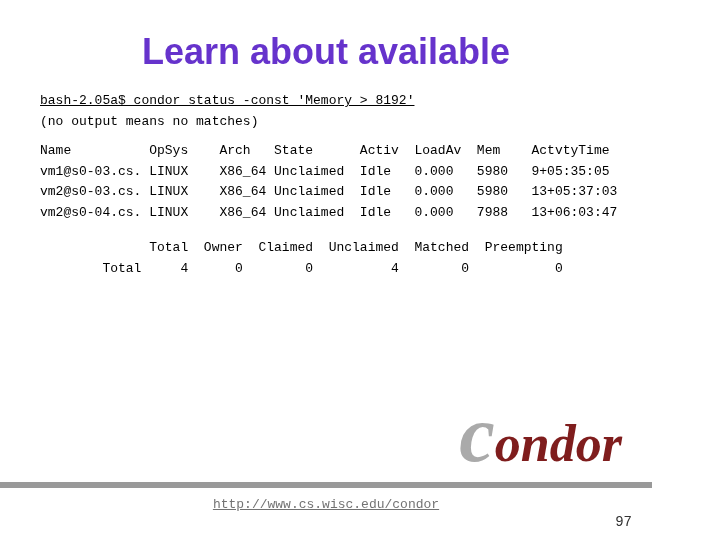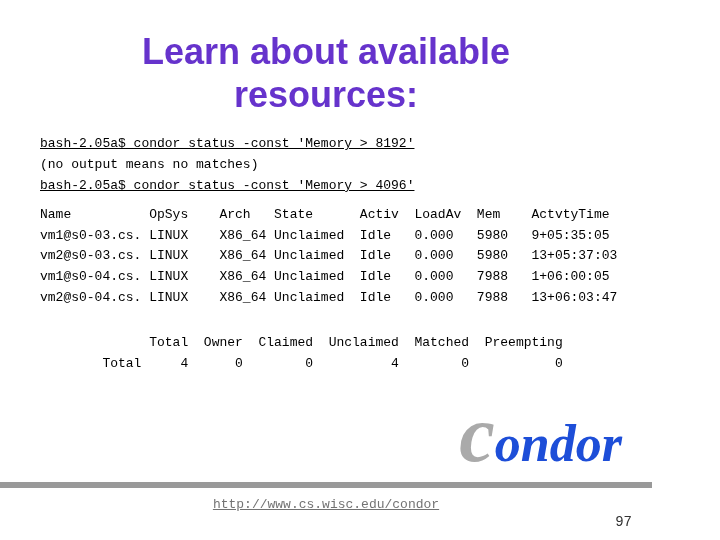--- a/index.html
+++ b/index.html
@@ -37,21 +37,21 @@
       white-space: pre;
       display: block;
     }
     .underline {
       text-decoration: underline;
     }
     .table-section {
       margin-top: 8px;
     }
     .summary-table {
-      margin-top: 24px;
+      margin-top: 14px;
       font-family: 'Courier New', Courier, monospace;
       font-size: 13px;
       color: #000;
     }
     .bottom-bar {
       position: absolute;
       bottom: 52px;
       left: 0;
       width: 100%;
       height: 6px;
@@ -82,44 +82,41 @@
       font-size: 60px;
       font-family: Georgia, serif;
       font-style: italic;
       font-weight: bold;
     }
     .condor-c {
       color: #aaaaaa;
       font-size: 80px;
     }
     .condor-rest {
-      color: #1d4ed8;
+      color: #7f1d1d;
       font-size: 52px;
     }
   </style>
 </head>
 <body>
 
 <div class="slide">
 
   <div class="title">
     <div>Learn about available</div>
-    <div>resources:</div>
   </div>
 
   <div class="content-area">
     <span class="code-line underline">bash-2.05a$ condor_status -const 'Memory &gt; 8192'</span>
     <span class="code-line">(no output means no matches)</span>
-    <span class="code-line underline">bash-2.05a$ condor_status -const 'Memory &gt; 4096'</span>
 
     <div class="table-section">
       <span class="code-line">Name          OpSys    Arch   State      Activ  LoadAv  Mem    ActvtyTime</span>
       <span class="code-line">vm1@s0-03.cs. LINUX    X86_64 Unclaimed  Idle   0.000   5980   9+05:35:05</span>
       <span class="code-line">vm2@s0-03.cs. LINUX    X86_64 Unclaimed  Idle   0.000   5980   13+05:37:03</span>
-      <span class="code-line">vm1@s0-04.cs. LINUX    X86_64 Unclaimed  Idle   0.000   7988   1+06:00:05</span>
       <span class="code-line">vm2@s0-04.cs. LINUX    X86_64 Unclaimed  Idle   0.000   7988   13+06:03:47</span>
     </div>
 
     <div class="summary-table">
       <span class="code-line">              Total  Owner  Claimed  Unclaimed  Matched  Preempting</span>
       <span class="code-line">        Total     4      0        0          4        0           0</span>
     </div>
   </div>
 
   <div class="bottom-bar"></div>

